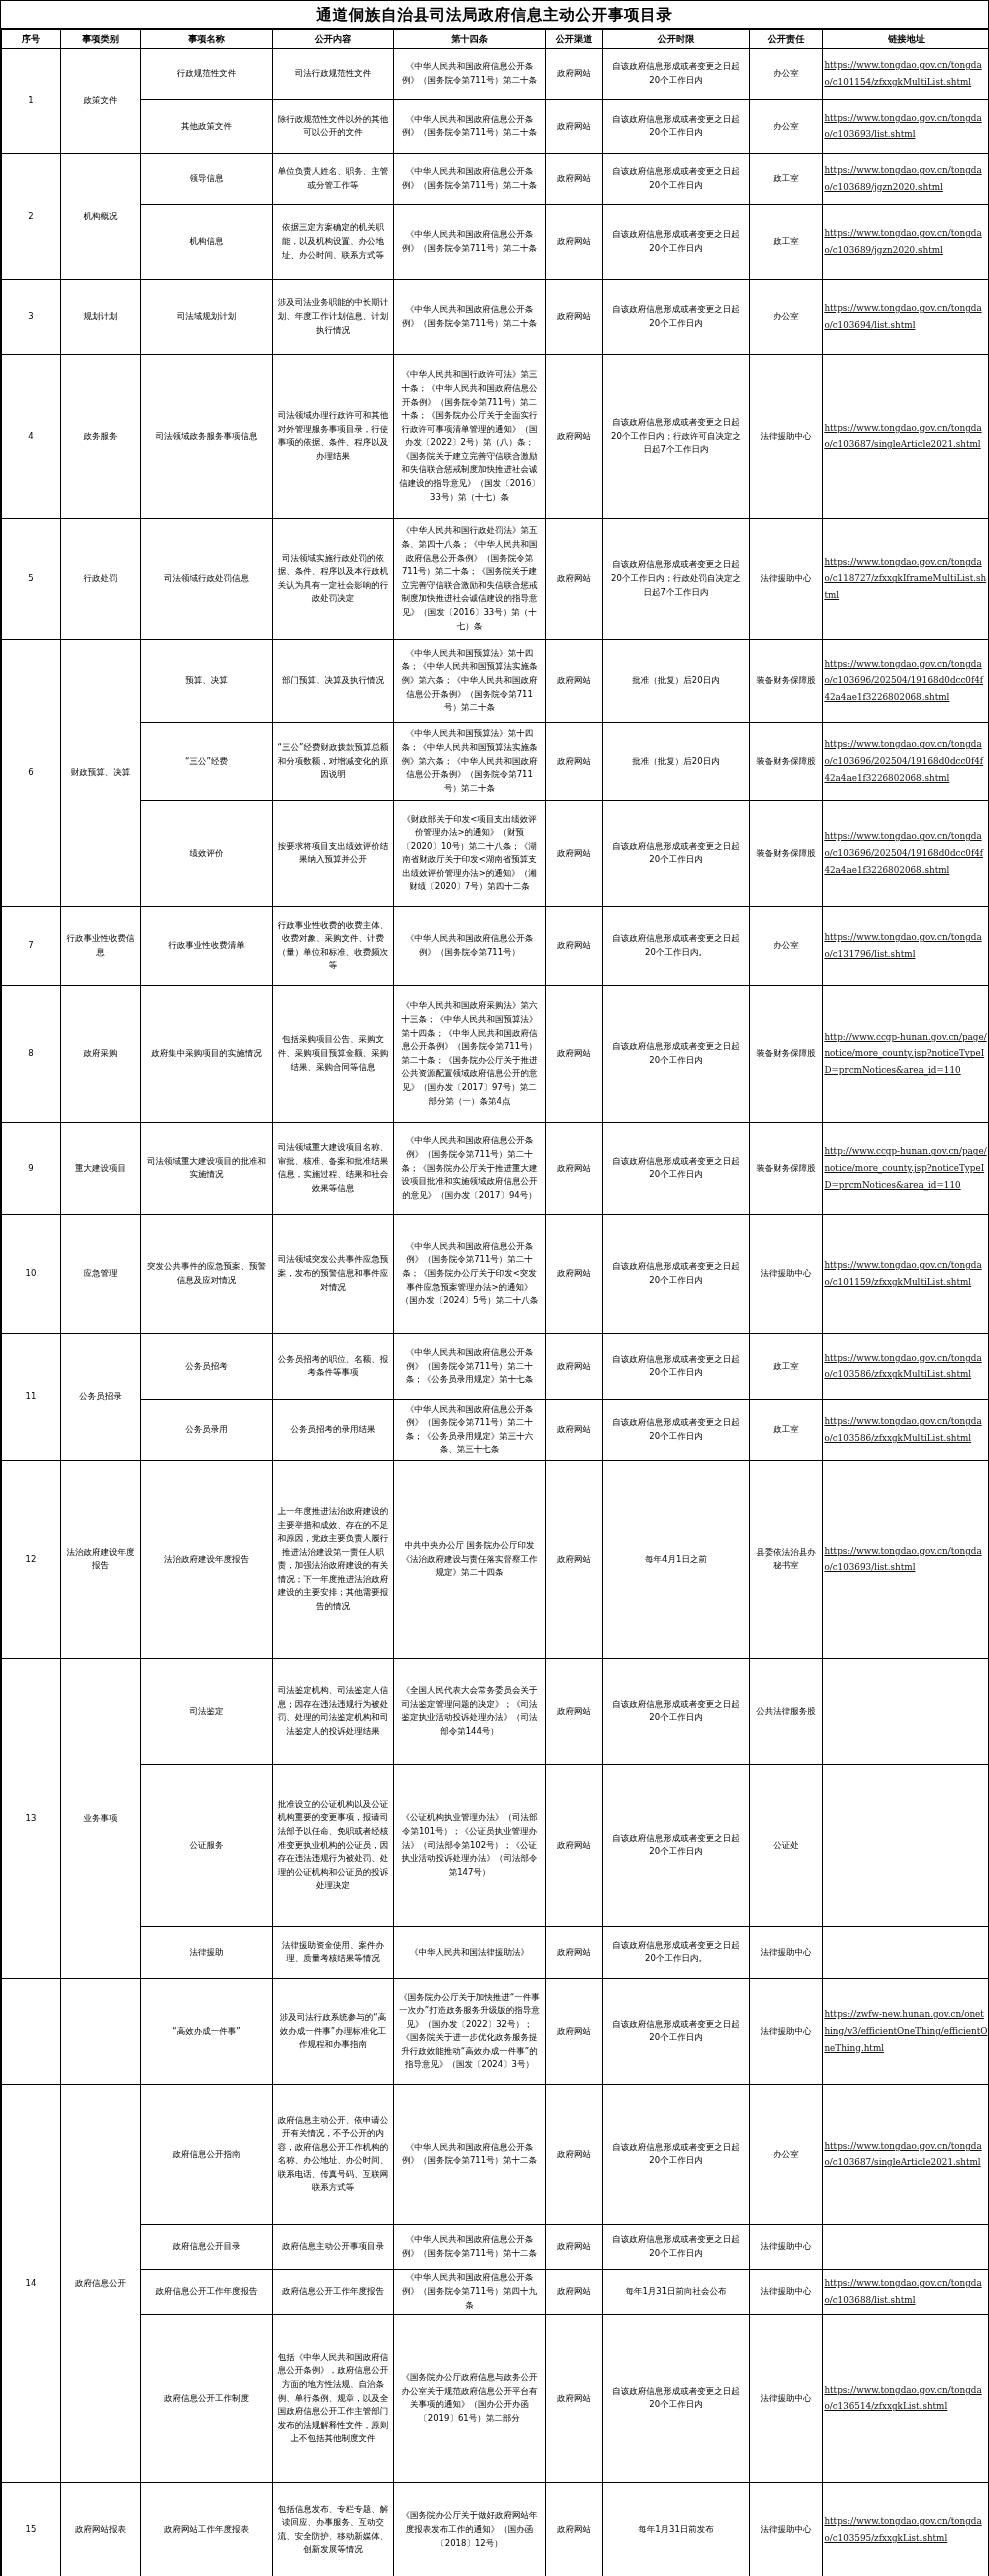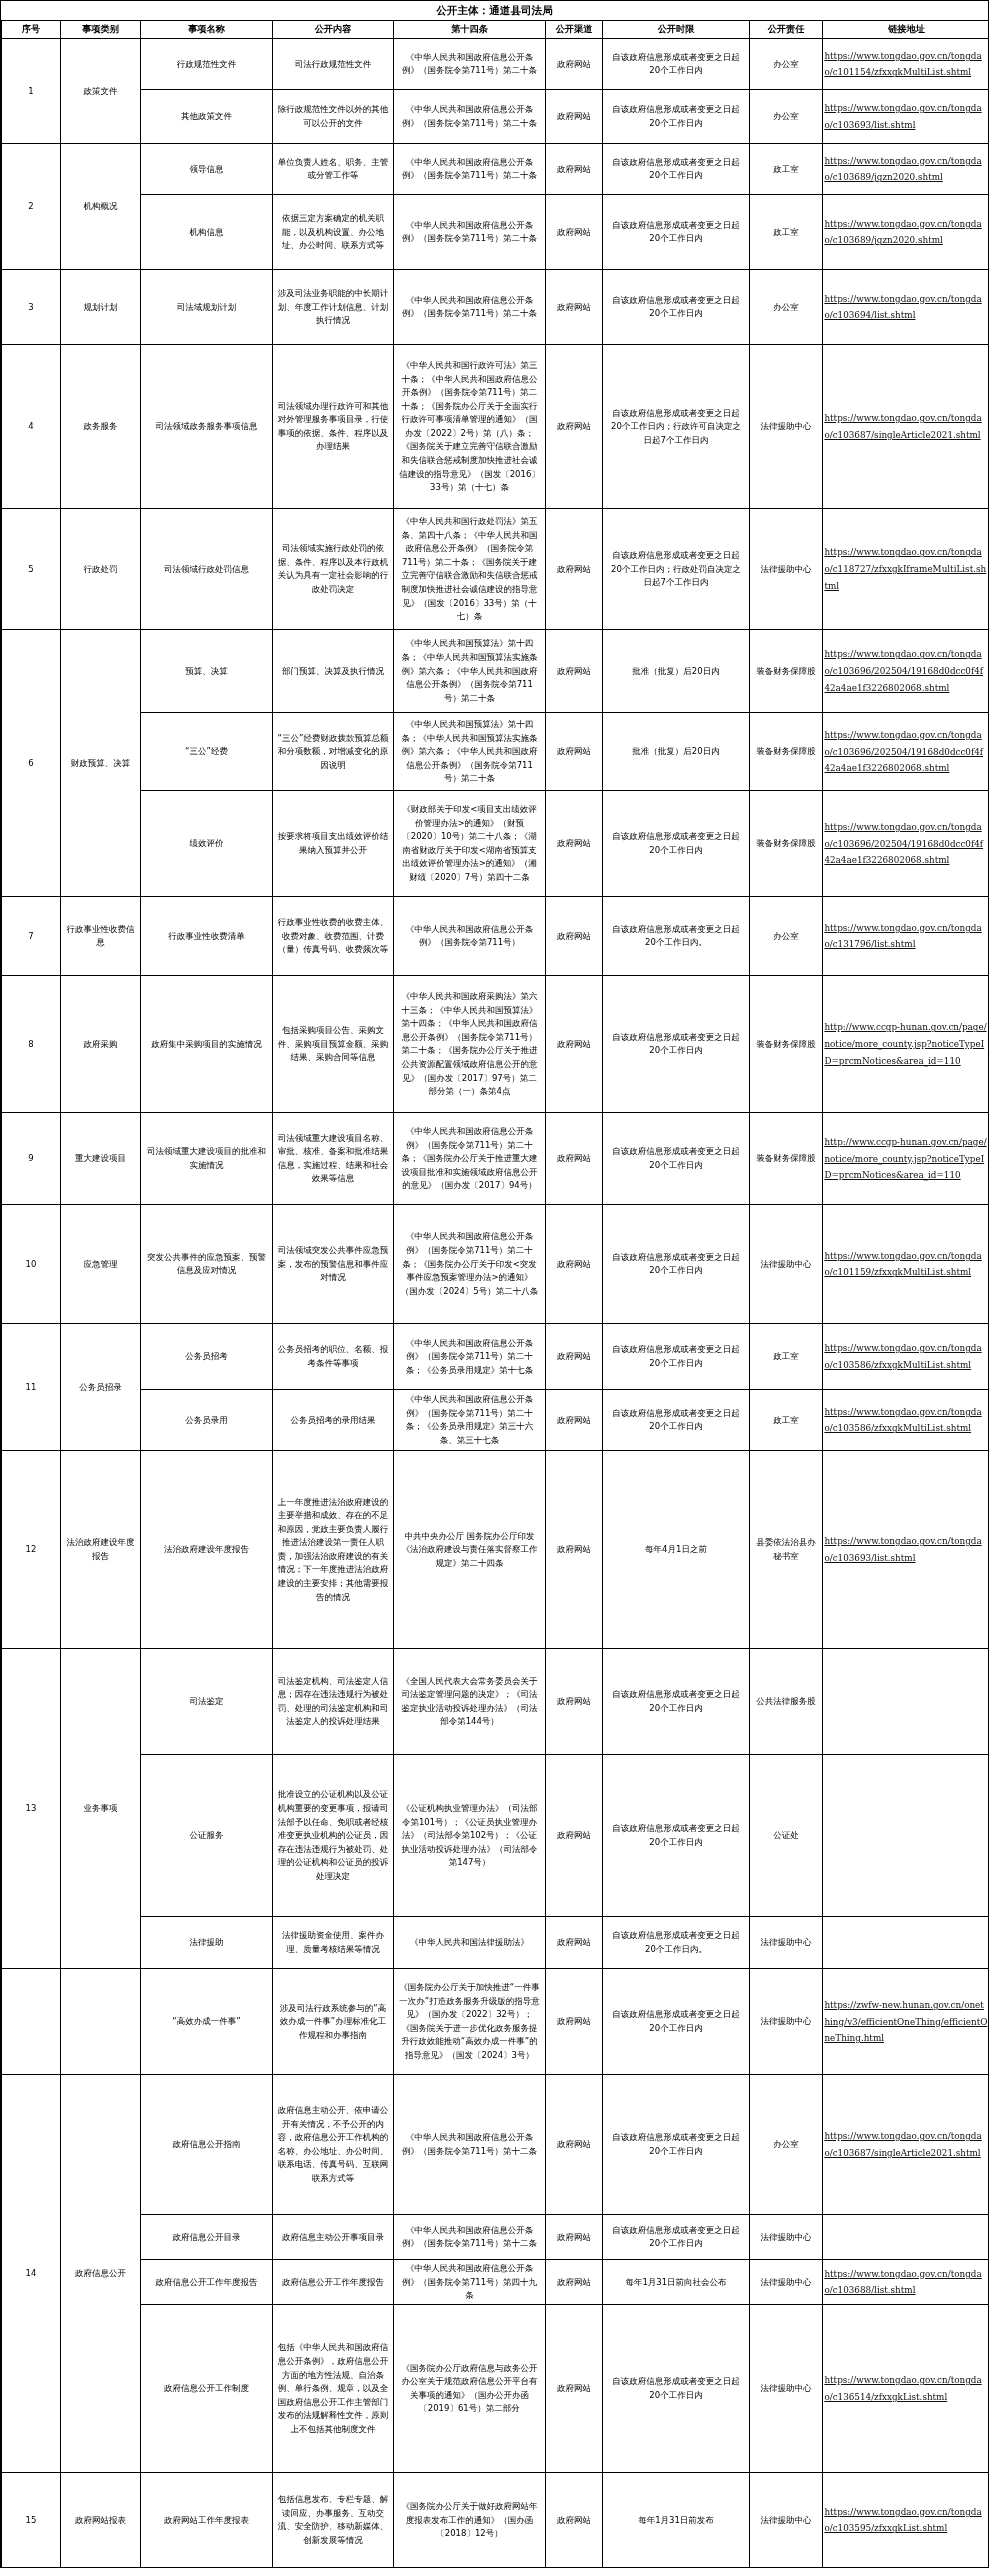--- a/index.html
+++ b/index.html
@@ -30,21 +30,21 @@
     font-size:8.8px;line-height:1.9;cursor:pointer;
     font-family:"DejaVu Serif","Liberation Serif",serif;
     margin-top:24px;
   }
   td.c-resp{position:relative;margin-left:15px;}
 </style>
 </head>
 <body>
 
 <div class="sheet">
-  <div class="doc-subtitle">公开主体：通道县司法局</div>
+  <div class="doc-title">通道侗族自治县司法局政府信息主动公开事项目录</div>
   <table>
     <colgroup>
       <col style="width:59px">
         <col style="width:80px">
         <col style="width:132px">
       <col style="width:121px">
         <col style="width:152px">
         <col style="width:57px">
       <col style="width:147px">
         <col style="width:73px">
@@ -163,21 +163,21 @@
           <td class="c-basis">《财政部关于印发&lt;项目支出绩效评价管理办法&gt;的通知》（财预〔2020〕10号）第二十八条；《湖南省财政厅关于印发&lt;湖南省预算支出绩效评价管理办法&gt;的通知》（湘财绩〔2020〕7号）第四十二条</td>
           <td class="c-channel">政府网站</td>
           <td class="c-time">自该政府信息形成或者变更之日起20个工作日内</td>
           <td class="c-resp">装备财务保障股</td>
           <td class="c-link"><a class="link" href="#">https://www.tongdao.gov.cn/tongdao/c103696/202504/19168d0dcc0f4f42a4ae1f3226802068.shtml</a></td>
         </tr>
         <tr class="group-start" style="height: 79px;">
           <td class="c-no">7</td>
           <td class="c-cat">行政事业性收费信息</td>
           <td class="c-name">行政事业性收费清单</td>
-          <td class="c-content">行政事业性收费的收费主体、收费对象、收费范围、计费（量）传真号码、收费频次等</td>
+          <td class="c-content">行政事业性收费的收费主体、收费对象、采购文件、计费（量）单位和标准、收费频次等</td>
           <td class="c-basis">《中华人民共和国政府信息公开条例》（国务院令第711号）</td>
           <td class="c-channel">政府网站</td>
           <td class="c-time">自该政府信息形成或者变更之日起20个工作日内。</td>
           <td class="c-resp">办公室</td>
           <td class="c-link"><a class="link" href="#">https://www.tongdao.gov.cn/tongdao/c131796/list.shtml</a></td>
         </tr>
         <tr class="group-start" style="height: 137px;">
           <td class="c-no">8</td>
           <td class="c-cat">政府采购</td>
           <td class="c-name">政府集中采购项目的实施情况</td>

